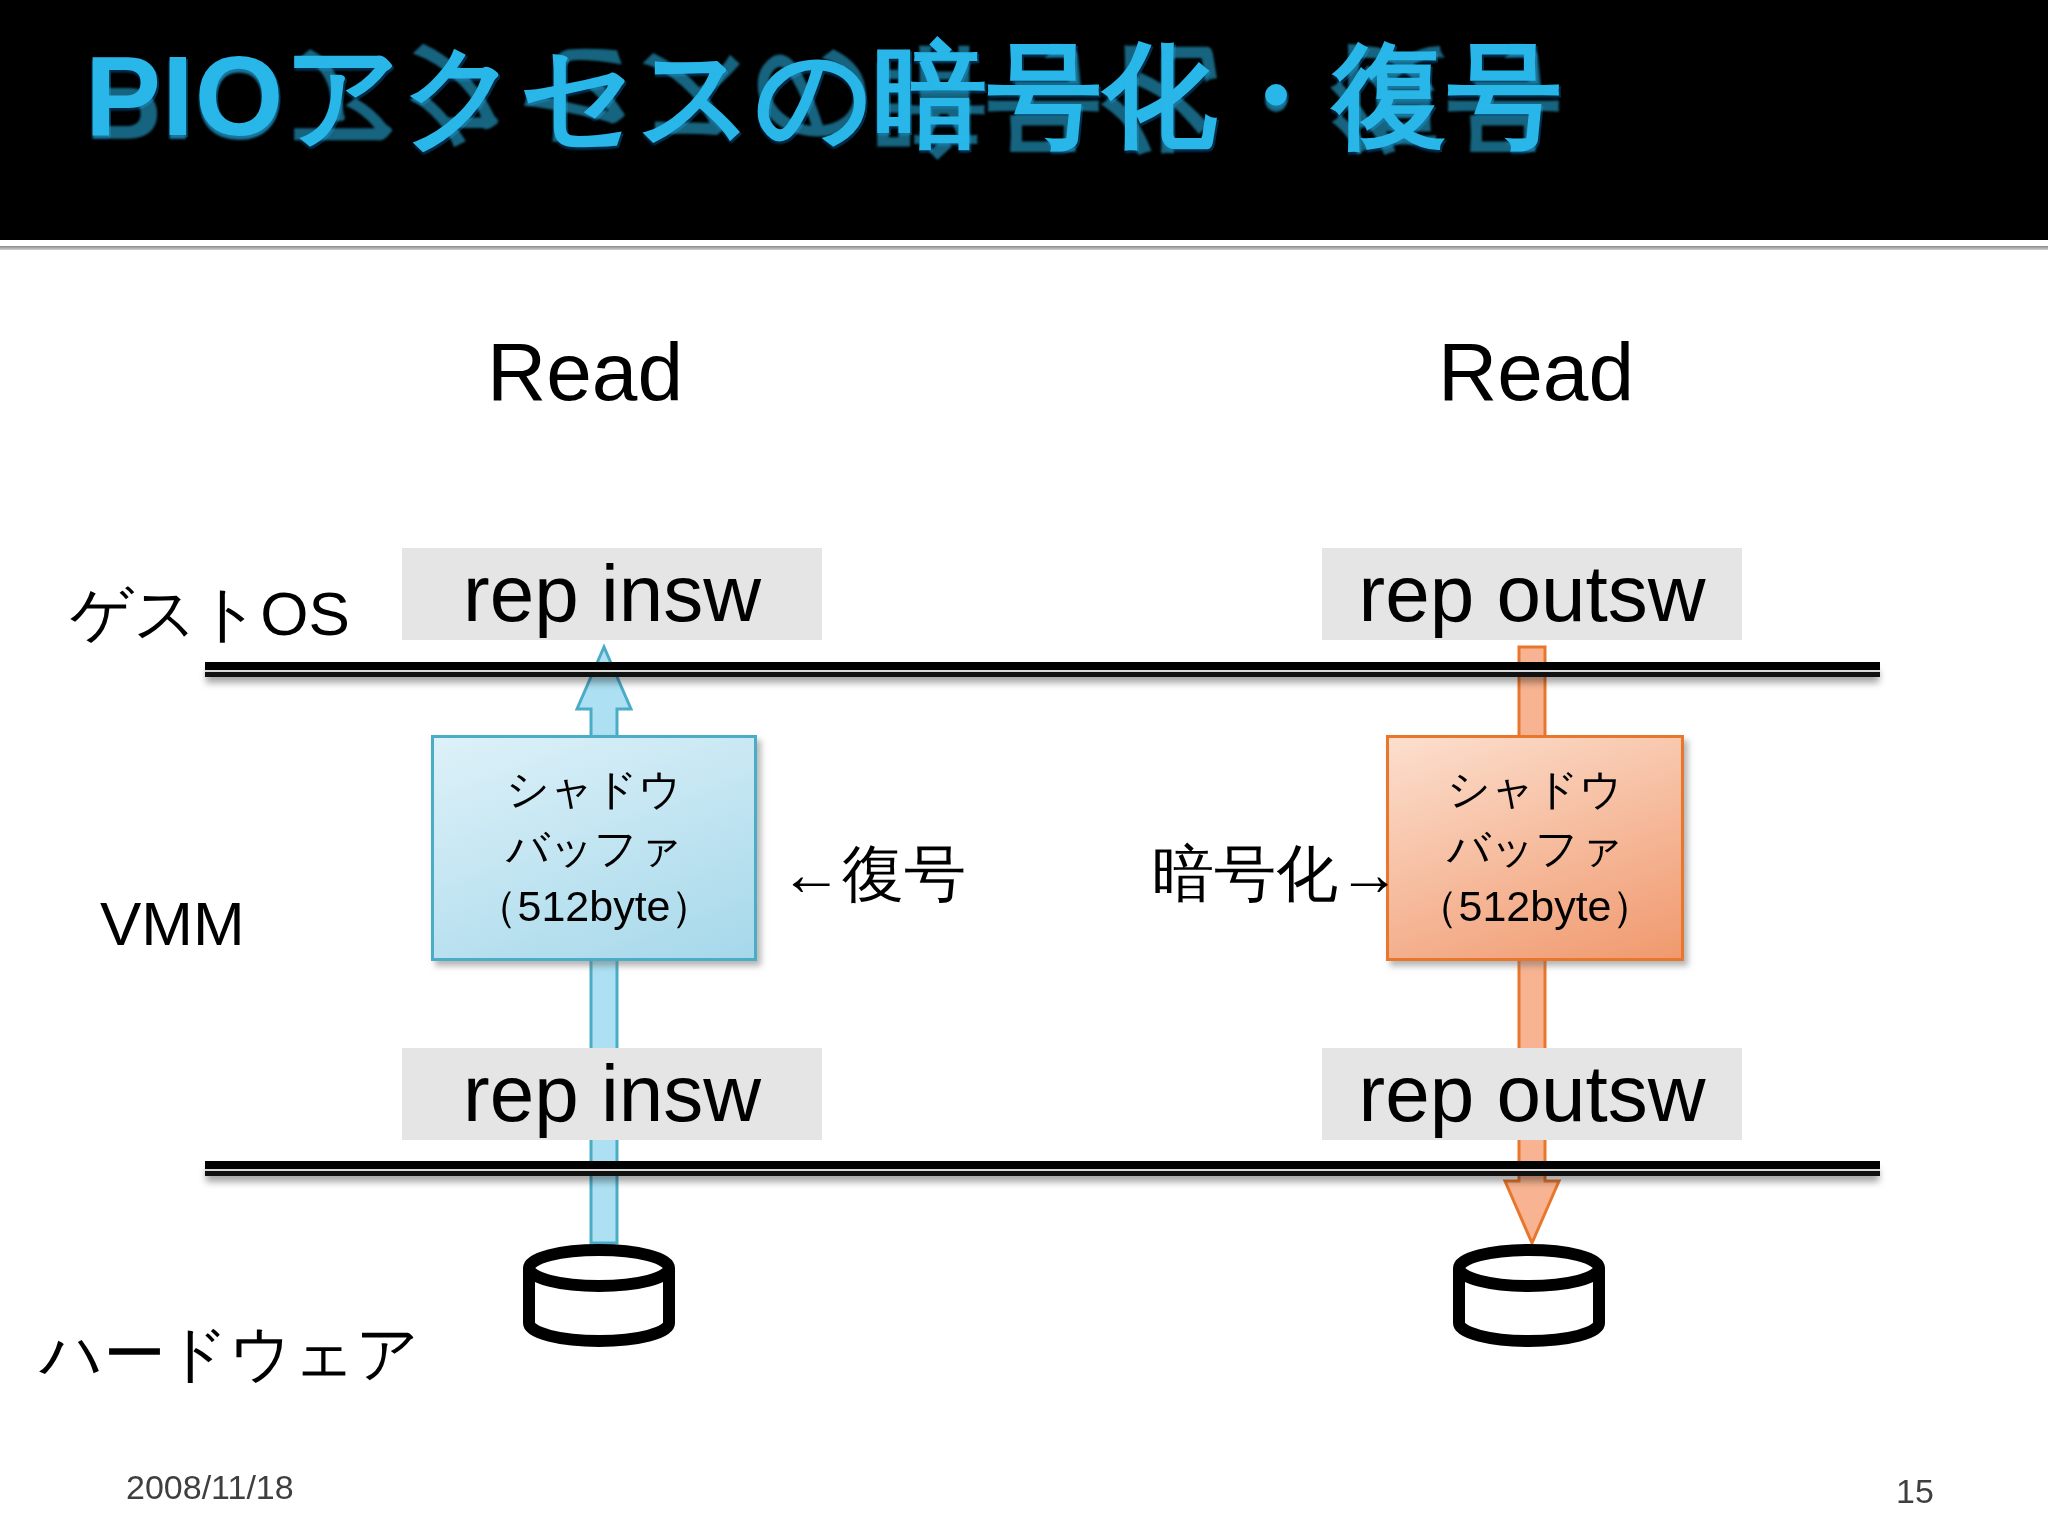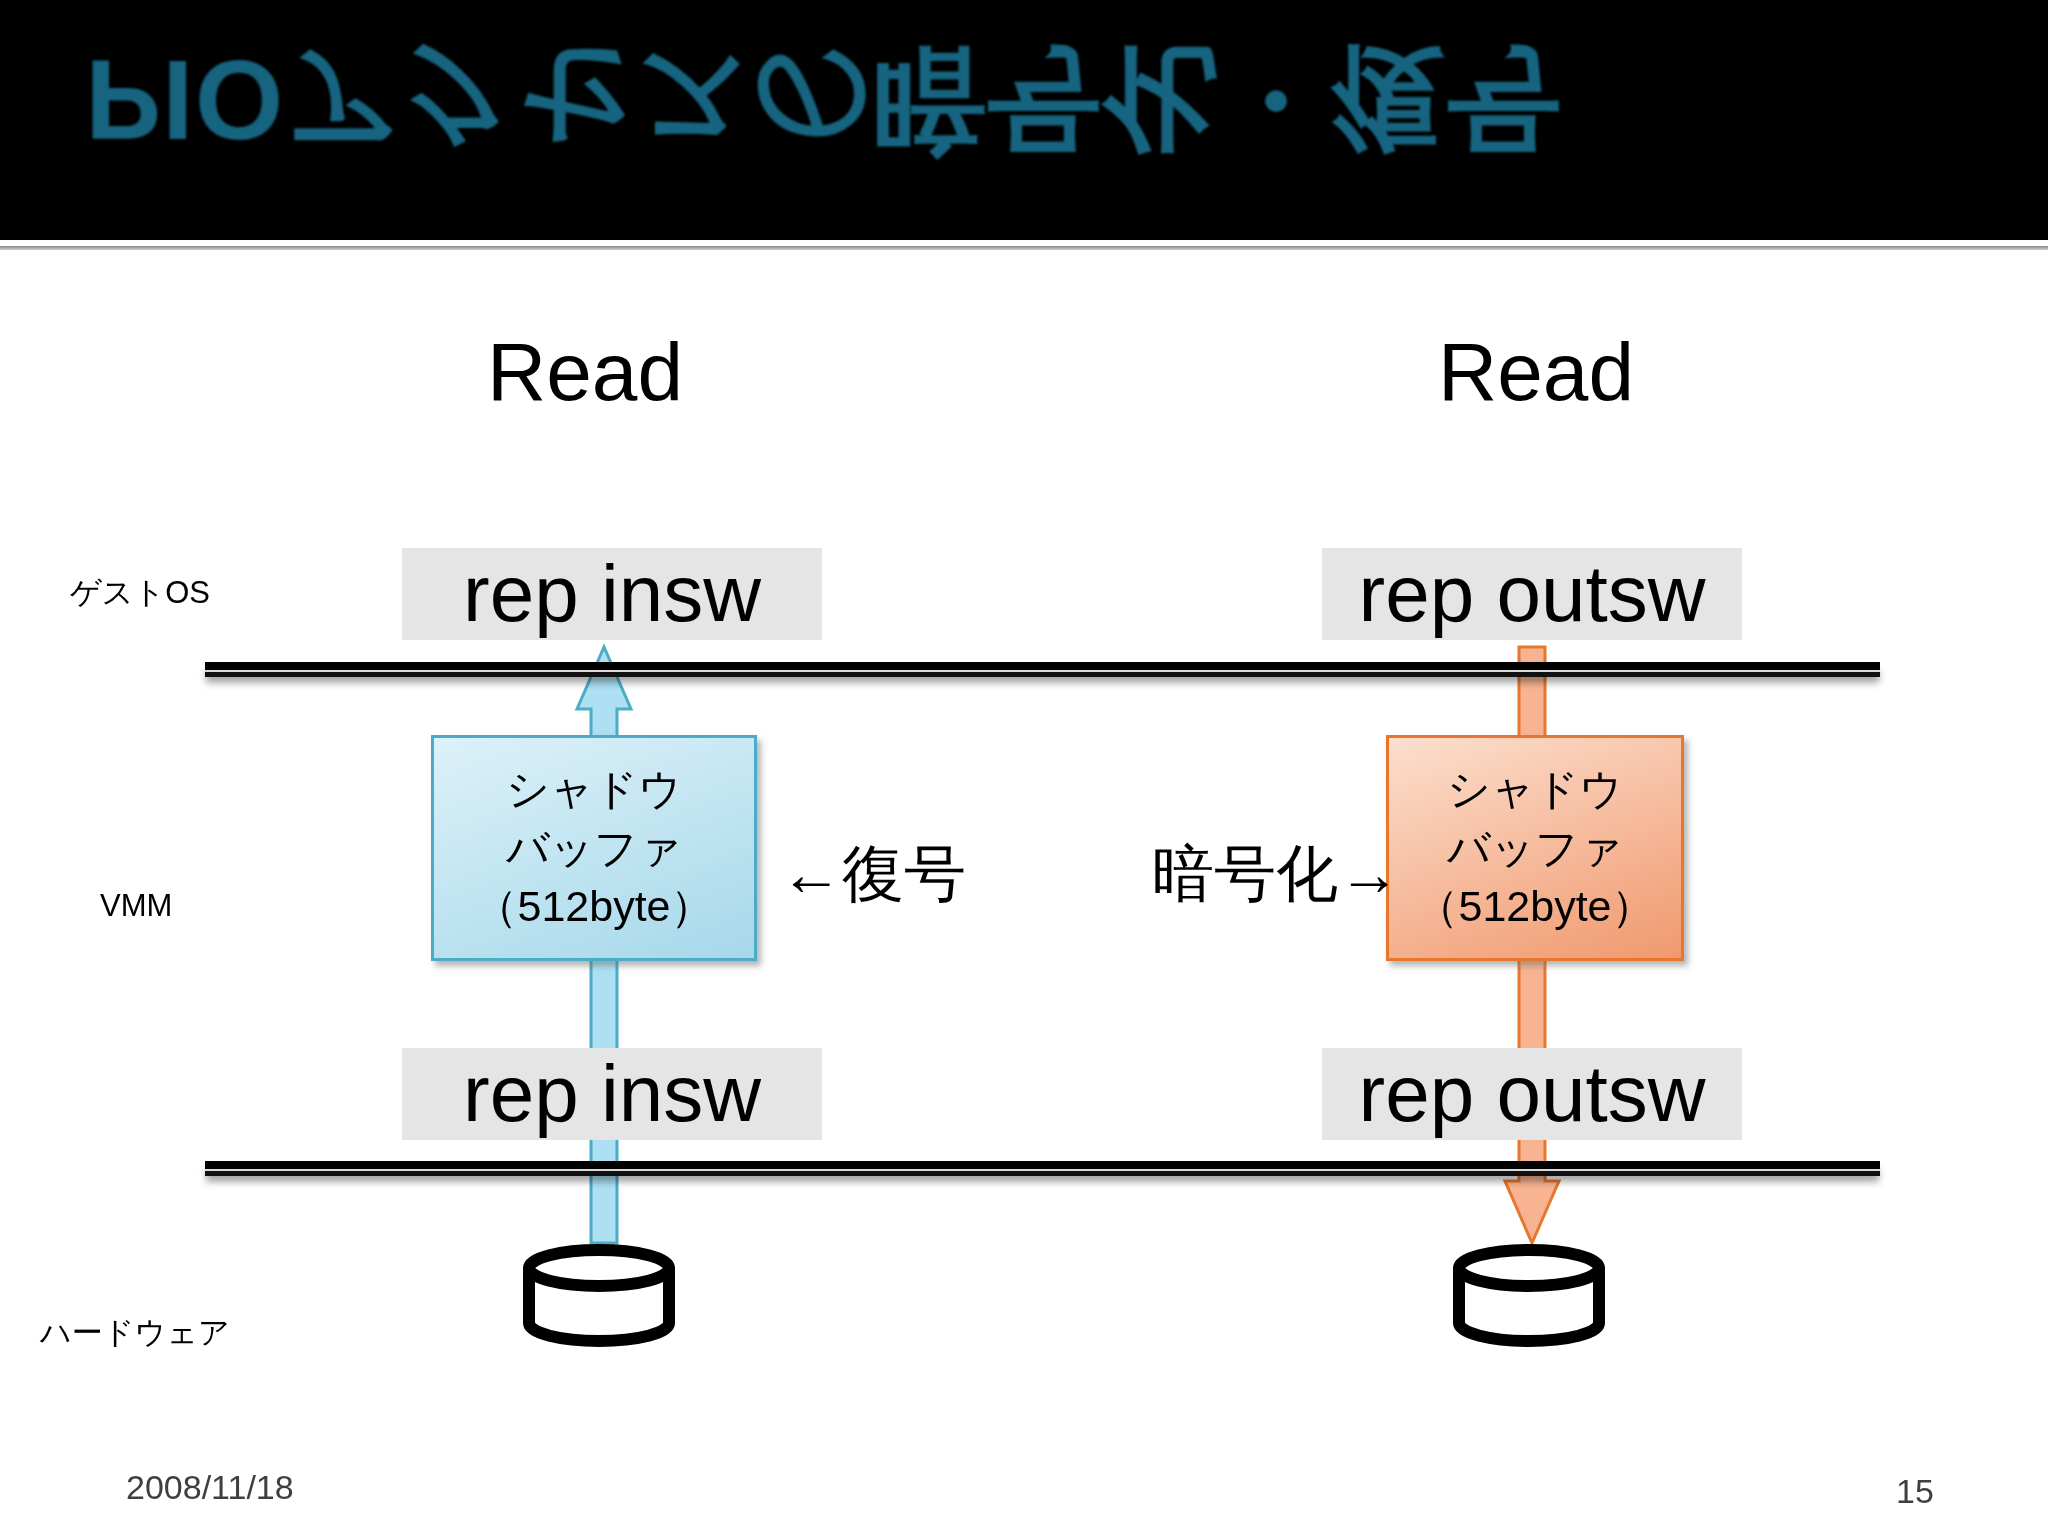--- a/index.html
+++ b/index.html
@@ -45,21 +45,21 @@
   .instr{
     width:420px;text-align:center;font-size:80px;color:#000;
     background:#e5e5e5;white-space:nowrap;z-index:6;line-height:1.15;
   }
   .instr.read-top{left:402px;top:548px;}
   .instr.write-top{left:1322px;top:548px;}
   .instr.read-bottom{left:402px;top:1048px;}
   .instr.write-bottom{left:1322px;top:1048px;}
 
   
-  .layer-label{font-size:31px;color:#000;white-space:nowrap;z-index:6;}
+  .layer-label{font-size:62px;color:#000;white-space:nowrap;z-index:6;}
   .layer-label.guest{left:70px;top:572px;}
   .layer-label.vmm{left:100px;top:888px;}
   .layer-label.hw{left:40px;top:1312px;}
 
   
   .divider{
     left:205px;width:1675px;height:15px;z-index:4;
     background:linear-gradient(to bottom,
       #000 0,#000 8px,
       #d9d9d9 8px,#d9d9d9 10px,
@@ -102,20 +102,21 @@
   .cyl-shape{fill:#fff;stroke:#000;stroke-width:12;}
 
   
   .footer-date{left:126px;top:1468px;font-size:34px;color:var(--footer-text,#3F3F3F);}
   .page-number{left:1896px;top:1472px;width:90px;font-size:34px;color:var(--footer-text,#3F3F3F);}
 </style>
 </head>
 <body>
 
 <div class="abs banner">
+  <div class="abs slide-title">PIOアクセスの暗号化・復号</div>
   <div class="abs slide-title reflection">PIOアクセスの暗号化・復号</div>
   <div class="abs reflection-fade"></div>
 </div>
 <div class="abs banner-rule"></div>
 
 <div class="abs col-header read">Read</div>
 <div class="abs col-header write">Read</div>
 
 <div class="abs layer-label guest">ゲストOS</div>
 <div class="abs layer-label vmm">VMM</div>

